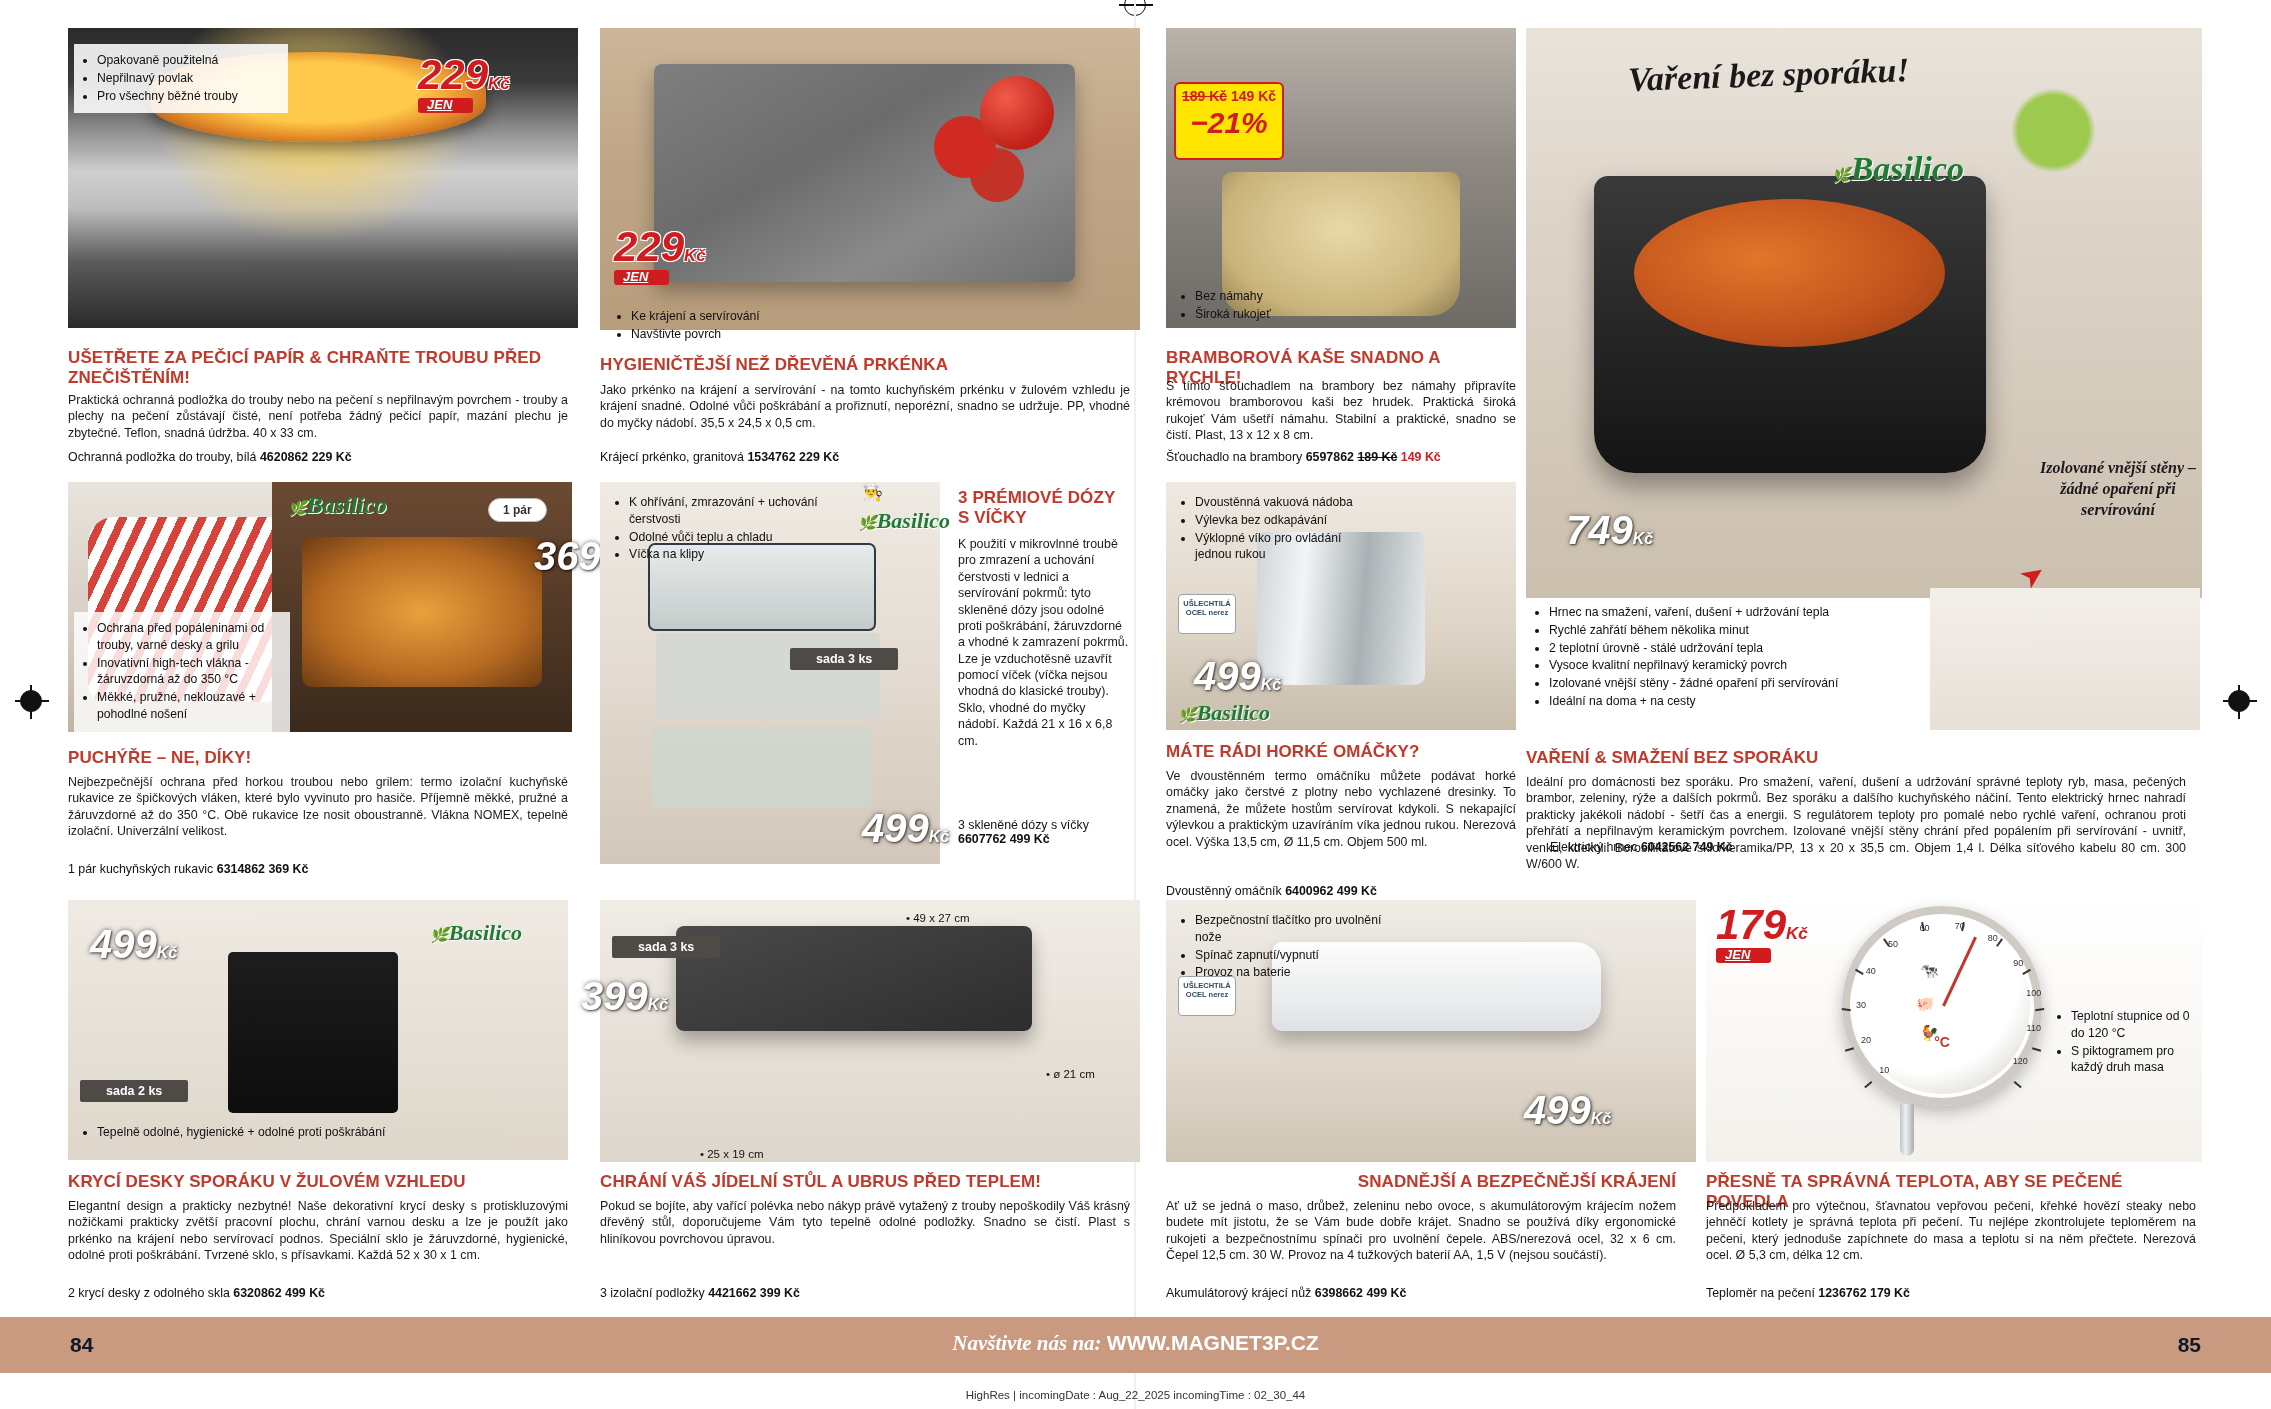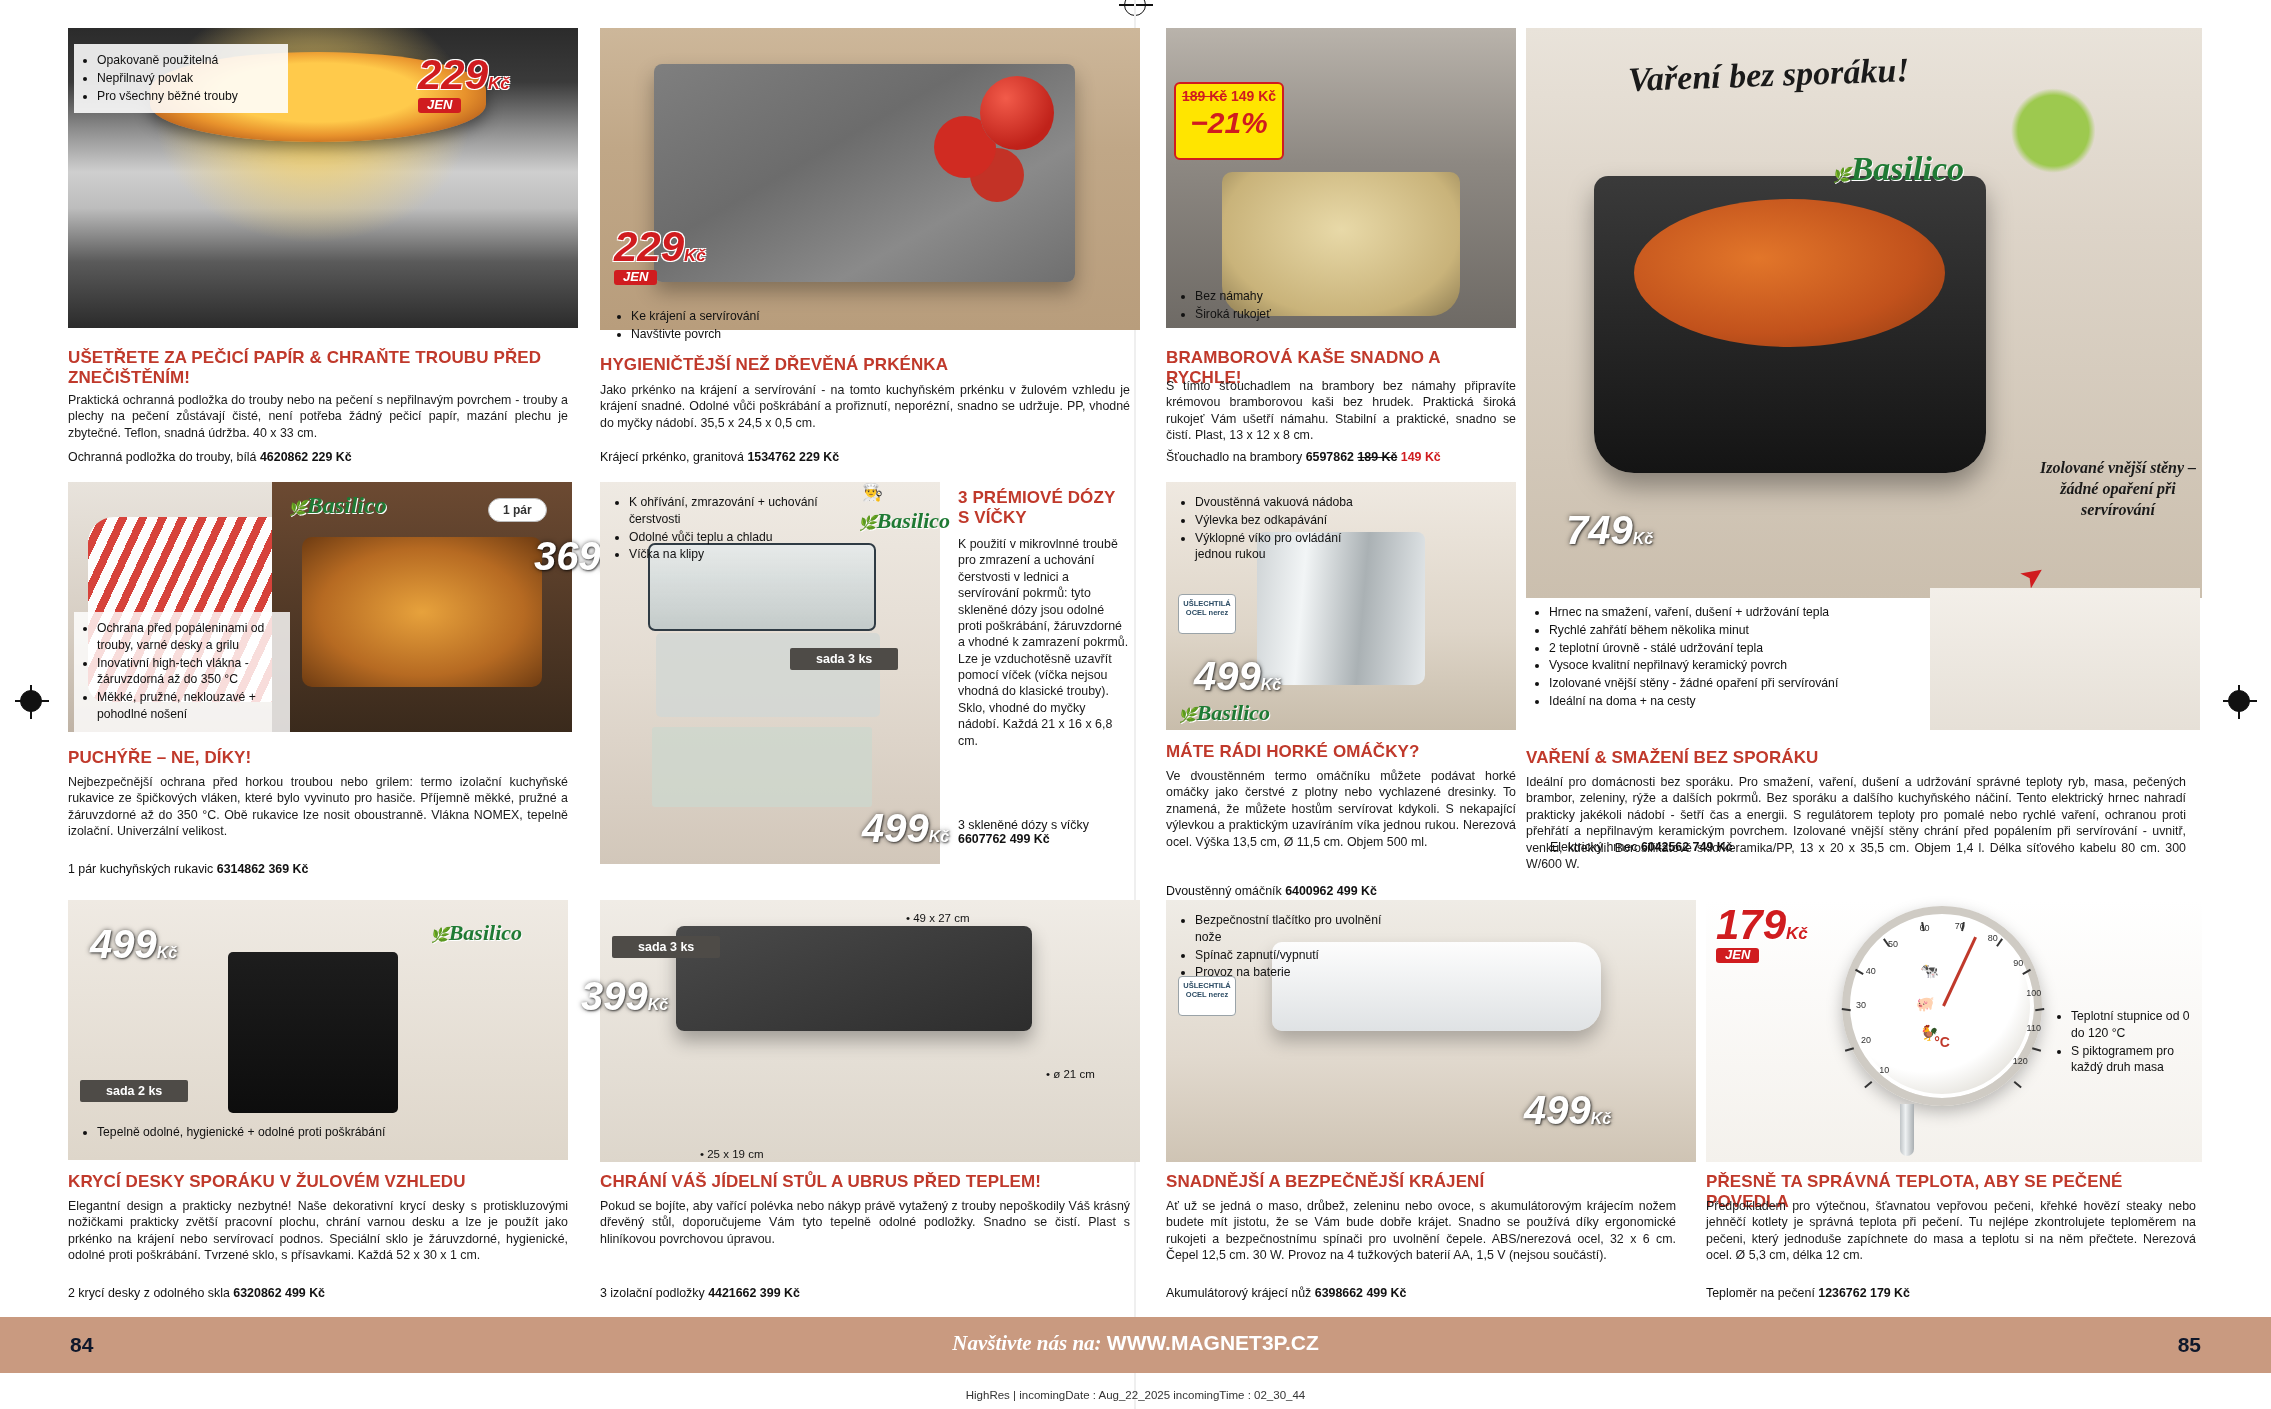--- a/index.html
+++ b/index.html
@@ -74,23 +74,24 @@
     font-style:italic;
     line-height:0.92;
     text-shadow: 1px 1px 0 #fff, -1px 1px 0 #fff, 1px -1px 0 #fff, -1px -1px 0 #fff;
   }
   .price-red .num { font-size:42px; }
   .price-red .kc { font-size:17px; }
   .jen {
     display:inline-block;
     background:#d01c1f; color:#fff;
     font-style:italic; font-weight:bold;
-    font-size:13px; padding:1px 9px 2px 9px;
+    font-size:13px; padding:1px 21px 2px 9px;
     border-radius:3px; margin-top:3px;
     text-shadow:none;
+    text-decoration:underline;
   }
   .price-white {
     position:absolute;
     color:#fff; font-weight:bold; font-style:italic; line-height:0.92;
     text-shadow: 0 0 5px rgba(0,0,0,.55), 1px 1px 2px rgba(0,0,0,.6);
   }
   .price-white .num { font-size:40px; }
   .price-white .kc { font-size:16px; }
 
   
@@ -537,21 +538,21 @@
     <ul>
       <li>Bezpečnostní tlačítko pro uvolnění nože</li>
       <li>Spínač zapnutí/vypnutí</li>
       <li>Provoz na baterie</li>
     </ul>
   </div>
   <div class="badge-steel" style="left:1178px; top:976px;">UŠLECHTILÁ OCEL nerez</div>
   <div class="price-white" style="left:1524px; top:1092px;">
     <span class="num">499</span><span class="kc">Kč</span>
   </div>
-  <div class="cap-title" style="left:1166px; top:1172px; width:510px;">SNADNĚJŠÍ A BEZPEČNĚJŠÍ KRÁJENÍ</div>
+  <div class="cap-title" style="left:1166px; top:1172px; width:510px;text-align:right;">SNADNĚJŠÍ A BEZPEČNĚJŠÍ KRÁJENÍ</div>
   <div class="cap-body" style="left:1166px; top:1198px; width:510px;">Ať už se jedná o maso, drůbež, zeleninu nebo ovoce, s akumulátorovým krájecím nožem budete mít jistotu, že se Vám bude dobře krájet. Snadno se používá díky ergonomické rukojeti a bezpečnostnímu spínači pro uvolnění čepele. ABS/nerezová ocel, 32 x 6 cm. Čepel 12,5 cm. 30 W. Provoz na 4 tužkových baterií AA, 1,5 V (nejsou součástí).</div>
   <div class="cap-code" style="left:1166px; top:1286px; width:510px;">
     <span class="nm">Akumulátorový krájecí nůž</span>
     <span>6398662</span>
     <span>499 Kč</span>
   </div>
 
   <div class="photo ph-thermo" style="left:1706px; top:900px; width:496px; height:262px;"></div>
   <div class="price-red" style="left:1716px; top:906px;">
     <span class="num">179</span><span class="kc">Kč</span>

